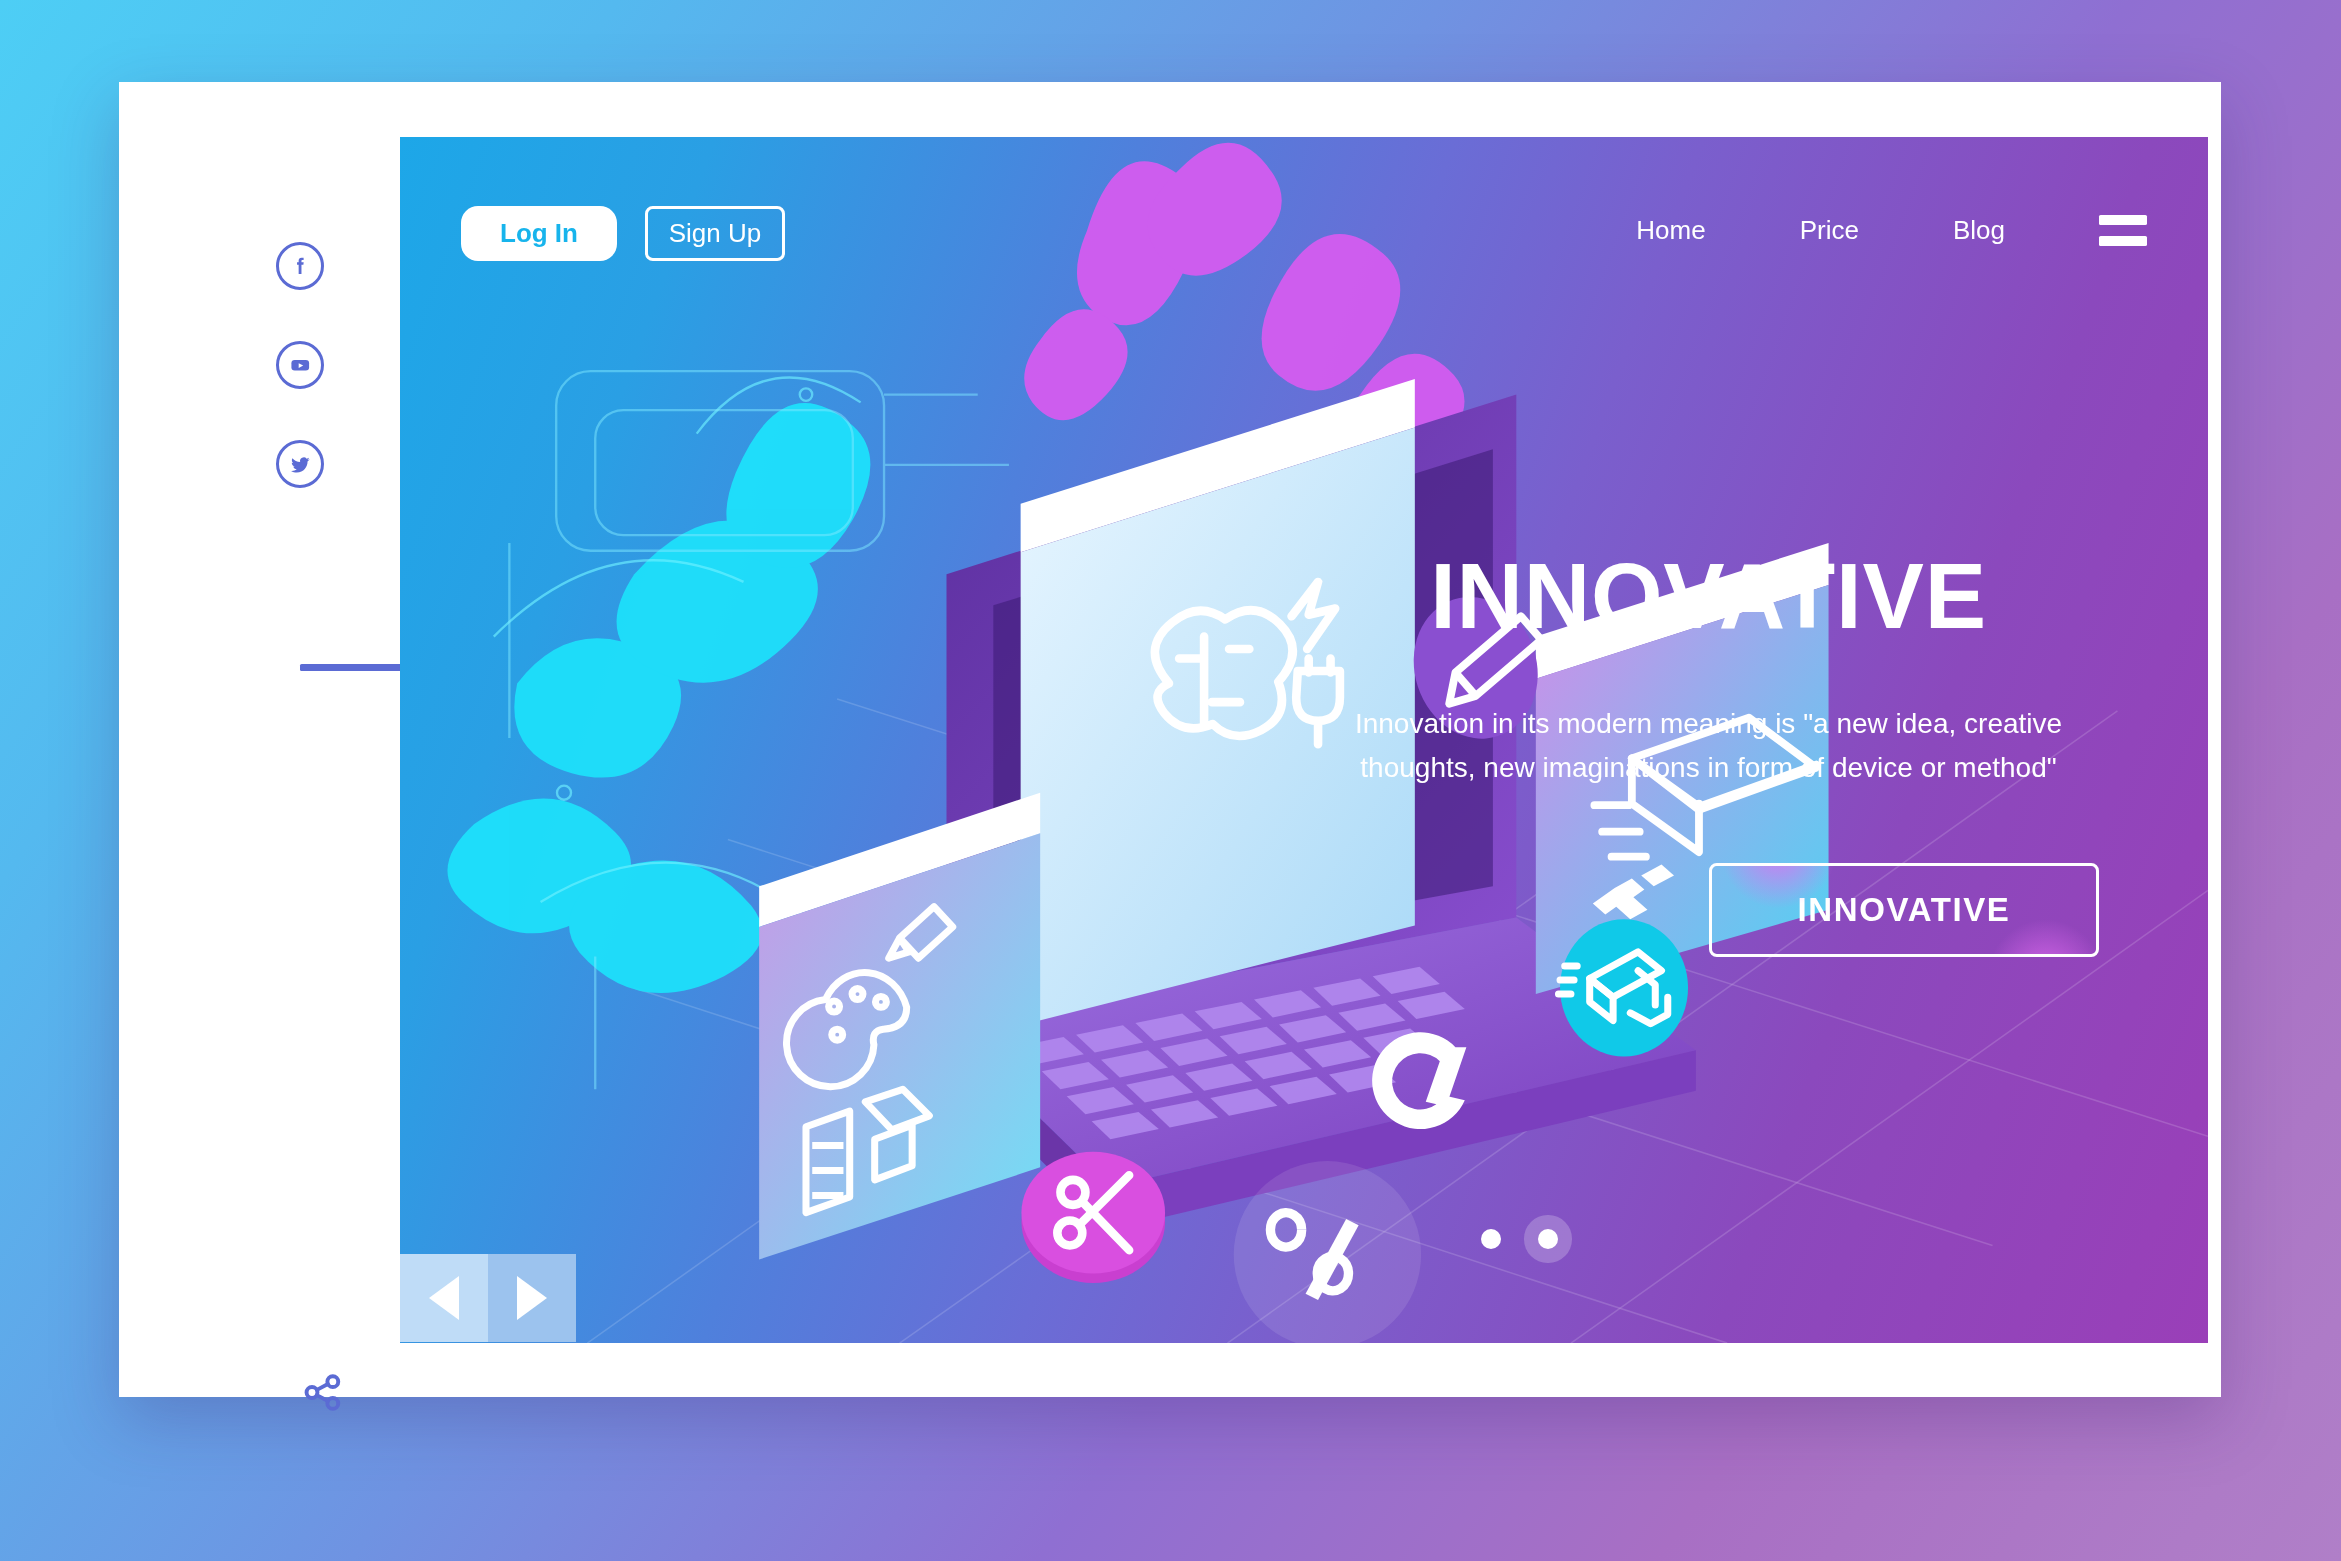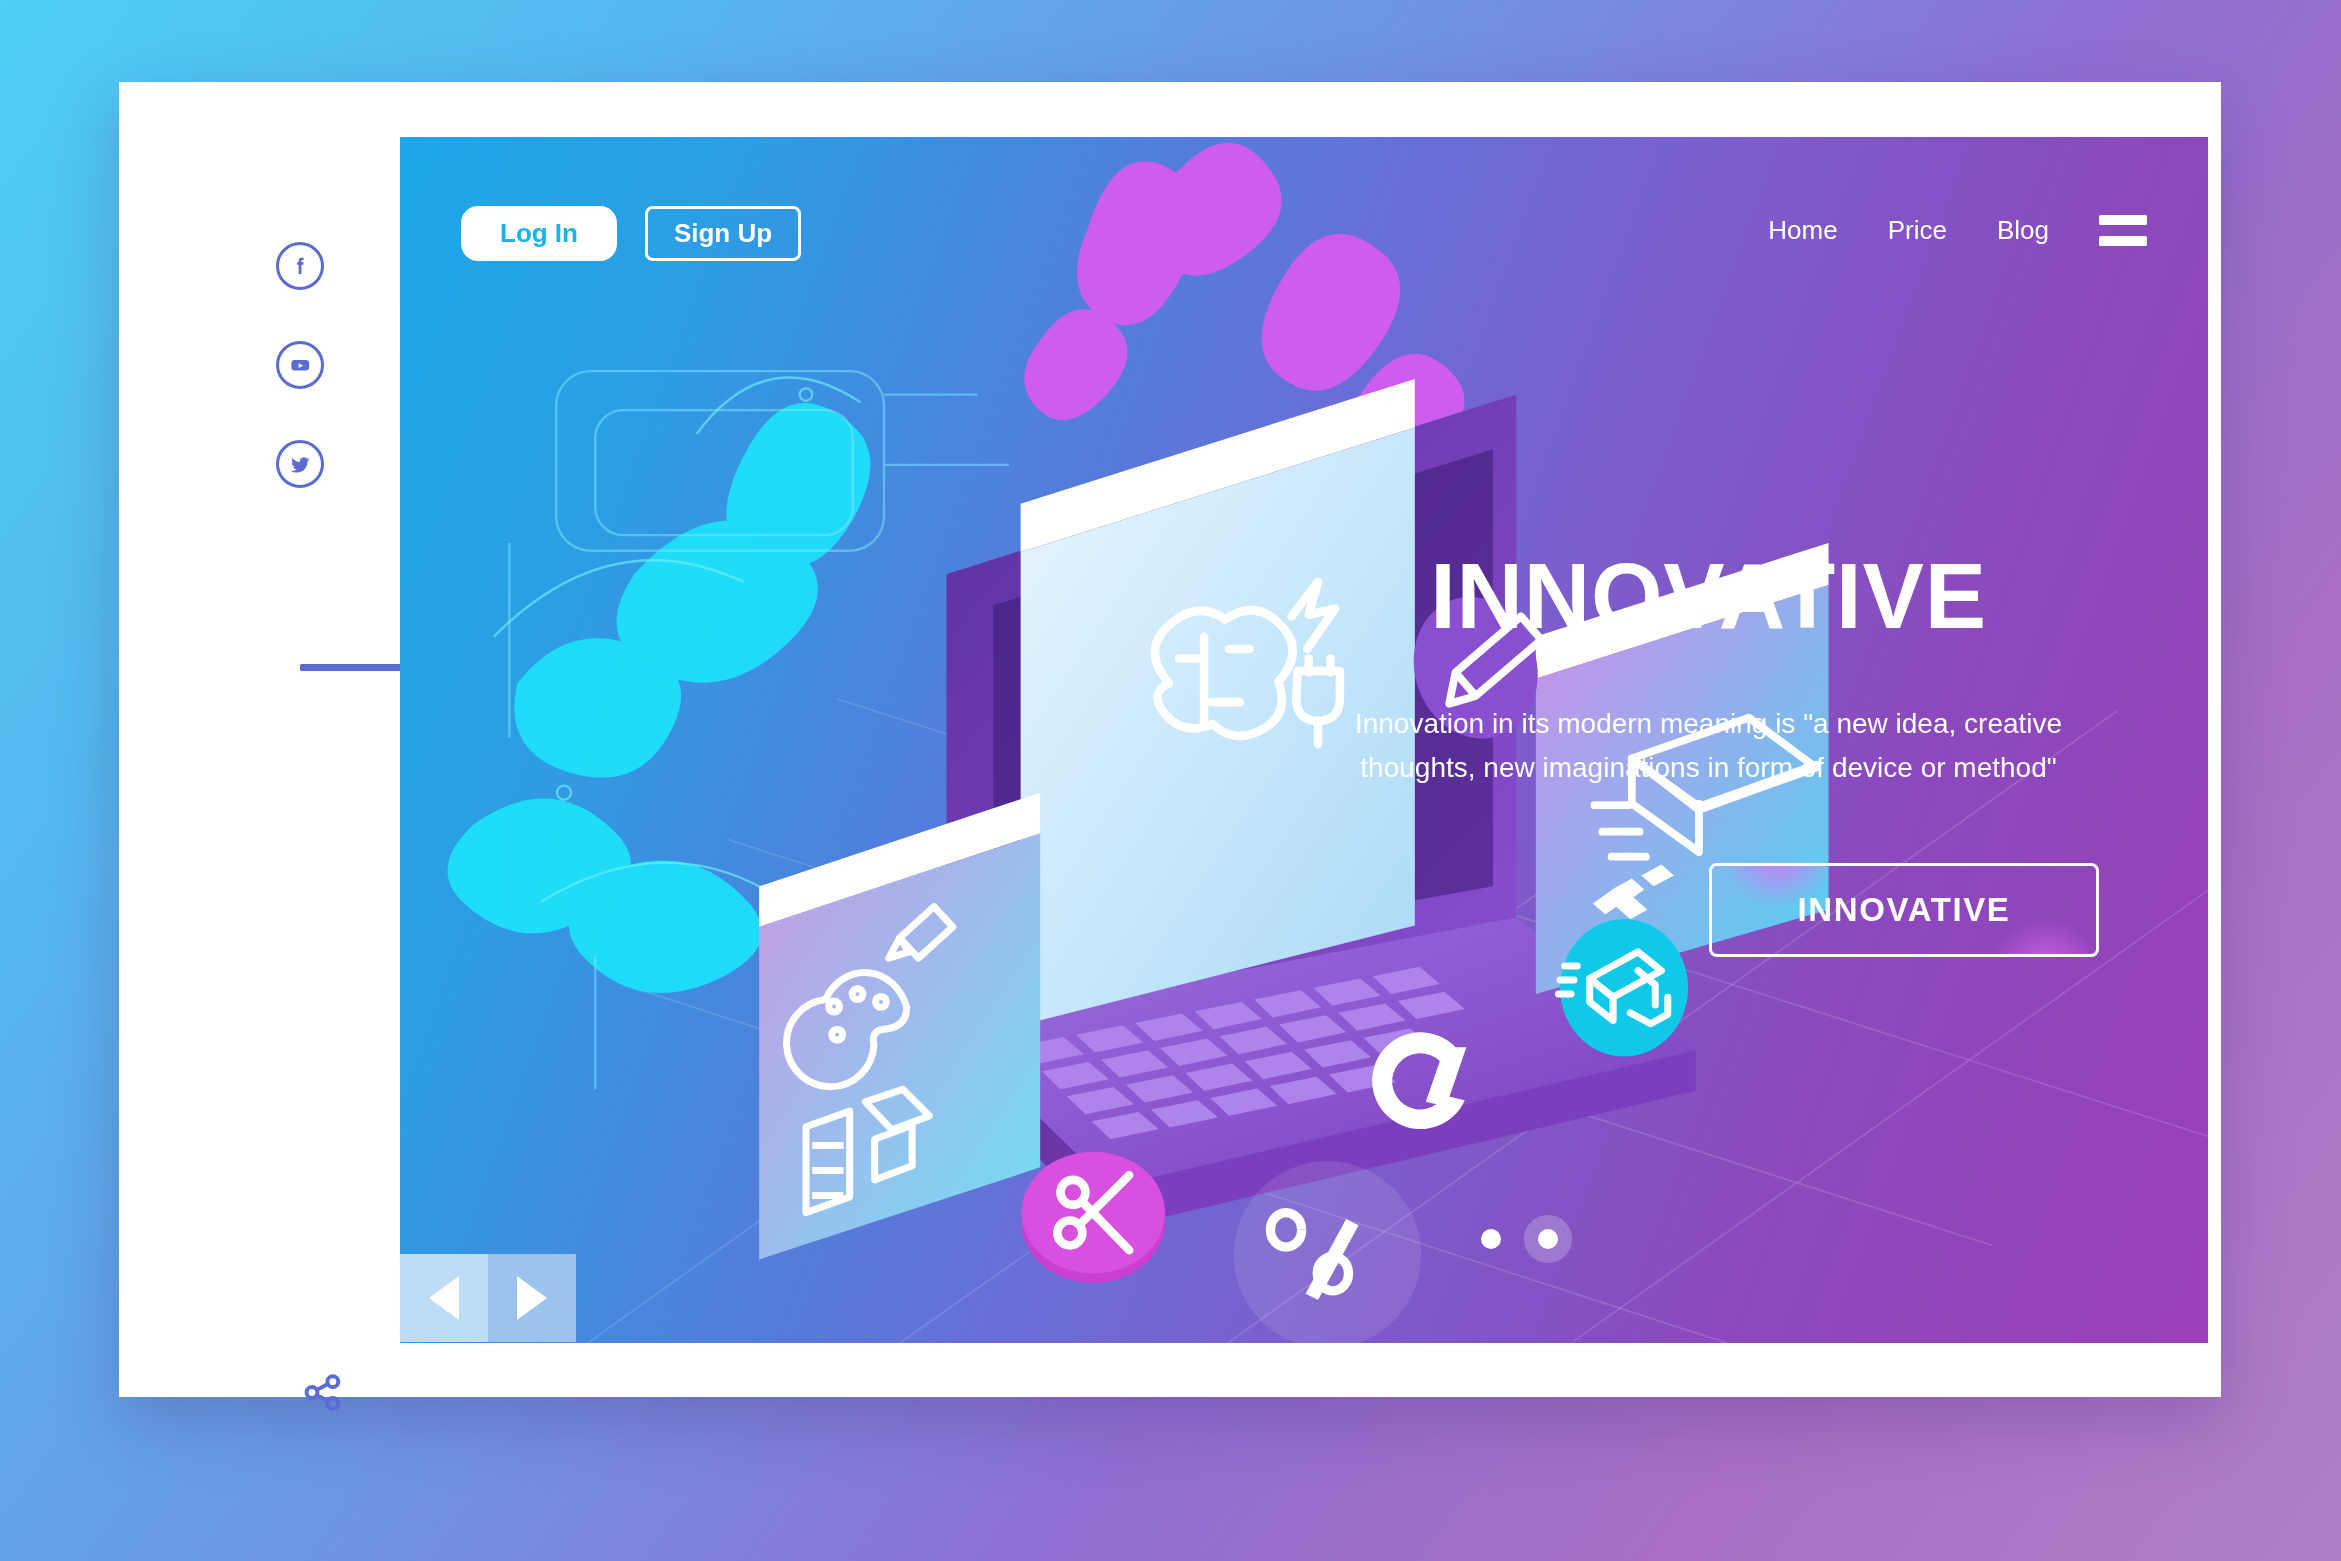--- a/index.html
+++ b/index.html
@@ -47,24 +47,24 @@
   
   .floor{ position:absolute; inset:0; pointer-events:none; opacity:.5; }
 
   
   .auth{ position:absolute; left:61px; top:69px; display:flex; gap:28px; align-items:center; z-index:6;}
   .btn-login{
     width:156px;height:55px;border-radius:17px;background:#fff;color:#17b4ec;
     font-size:26px;font-weight:bold;display:flex;align-items:center;justify-content:center;cursor:pointer;
   }
   .btn-signup{
-    width:156px;height:55px;border-radius:7.8px;border:3.1px solid #fff;color:#fff;
-    font-size:26px;font-weight:bold;display:flex;align-items:center;justify-content:center;cursor:pointer;
-  }
-  .nav{ position:absolute; right:61px; top:78px; display:flex; align-items:center; gap:50px; z-index:6;}
+    width:140px;height:55px;border-radius:7.8px;border:3.1px solid #fff;color:#fff;
+    font-size:26px;font-weight:normal;display:flex;align-items:center;justify-content:center;cursor:pointer;
+  }
+  .nav{ position:absolute; right:61px; top:78px; display:flex; align-items:center; gap:94px; z-index:6;}
   .nav a{ color:#fff; font-size:26px; text-decoration:none; cursor:pointer; }
   .burger{ width:48px; cursor:pointer; display:flex; flex-direction:column; gap:11px; }
   .burger span{ display:block; height:10px; background:#fff; border-radius:1.6px; }
 
   
   .copy{ position:absolute; right:109px; top:414px; width:781px; text-align:center; z-index:6; }
   .h1a{ font-size:92px; font-weight:bold; color:#fff; letter-spacing:0.8px; line-height:.98; }
   .h1b{ font-size:92px; font-weight:300; color:#fff; letter-spacing:0.8px; line-height:1.04; }
   .lede{ margin-top:61px; font-size:28px; line-height:1.55; color:#fff; font-weight:300; }
   .subscribe{

